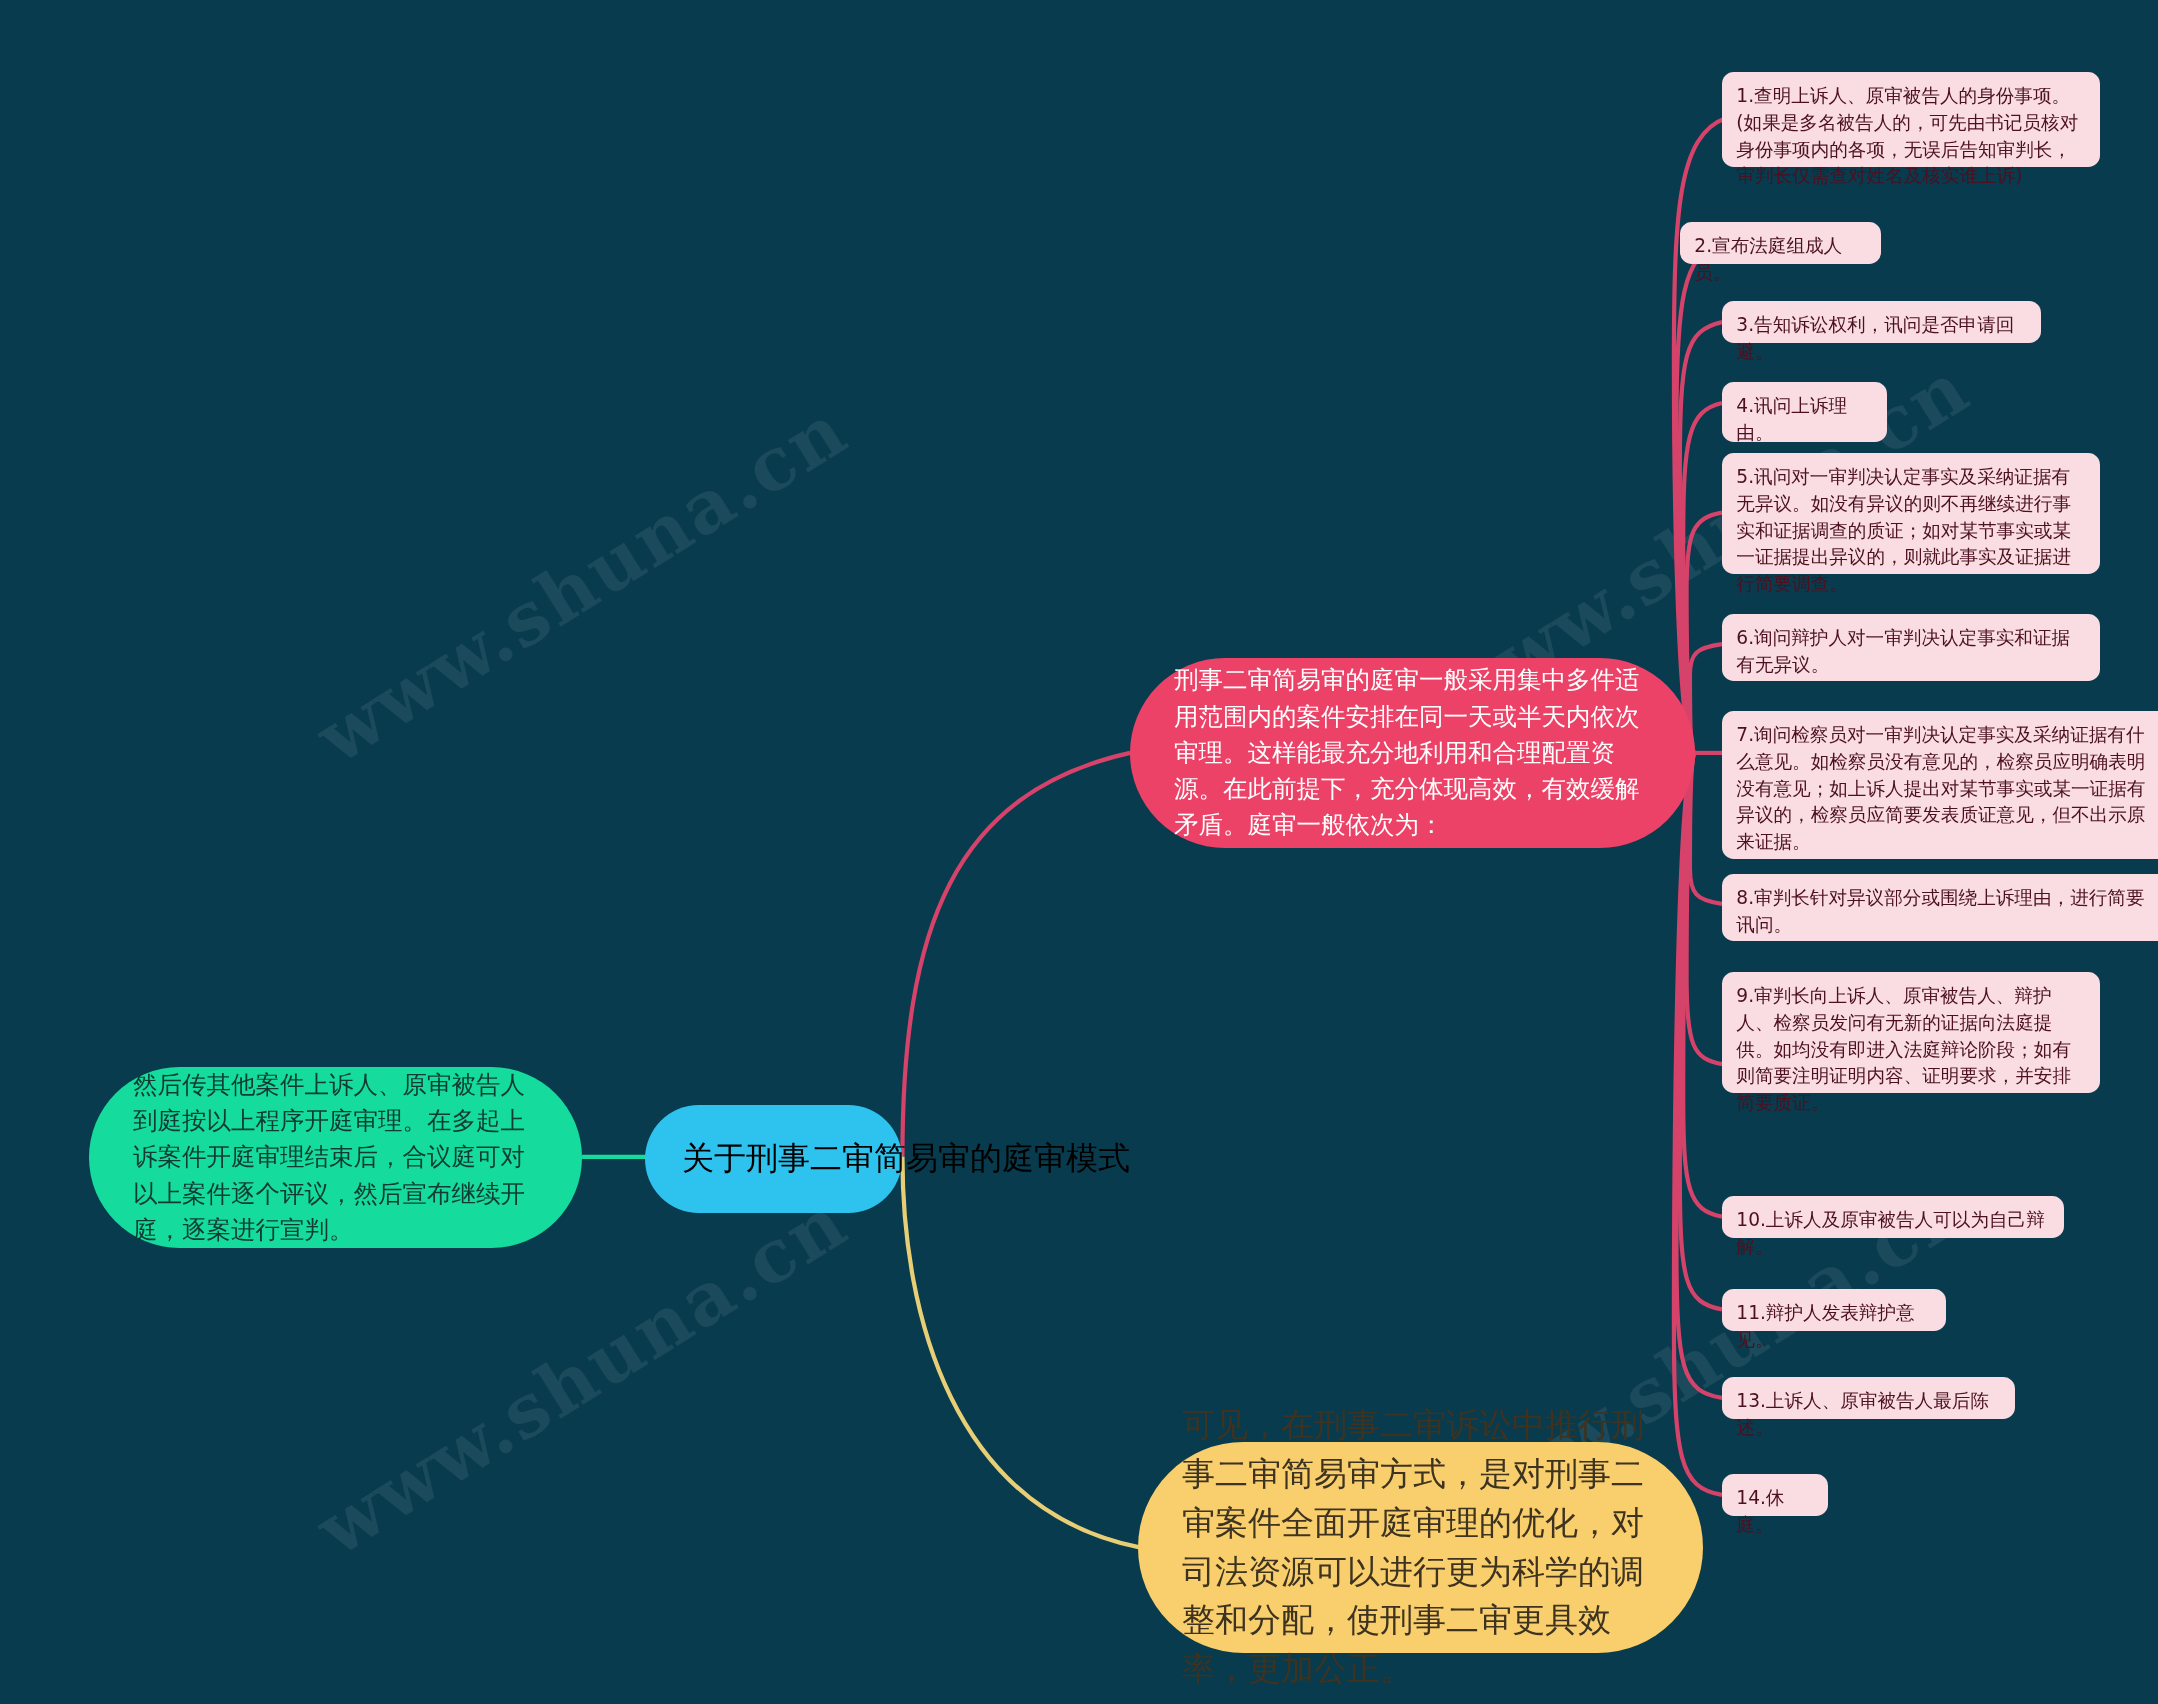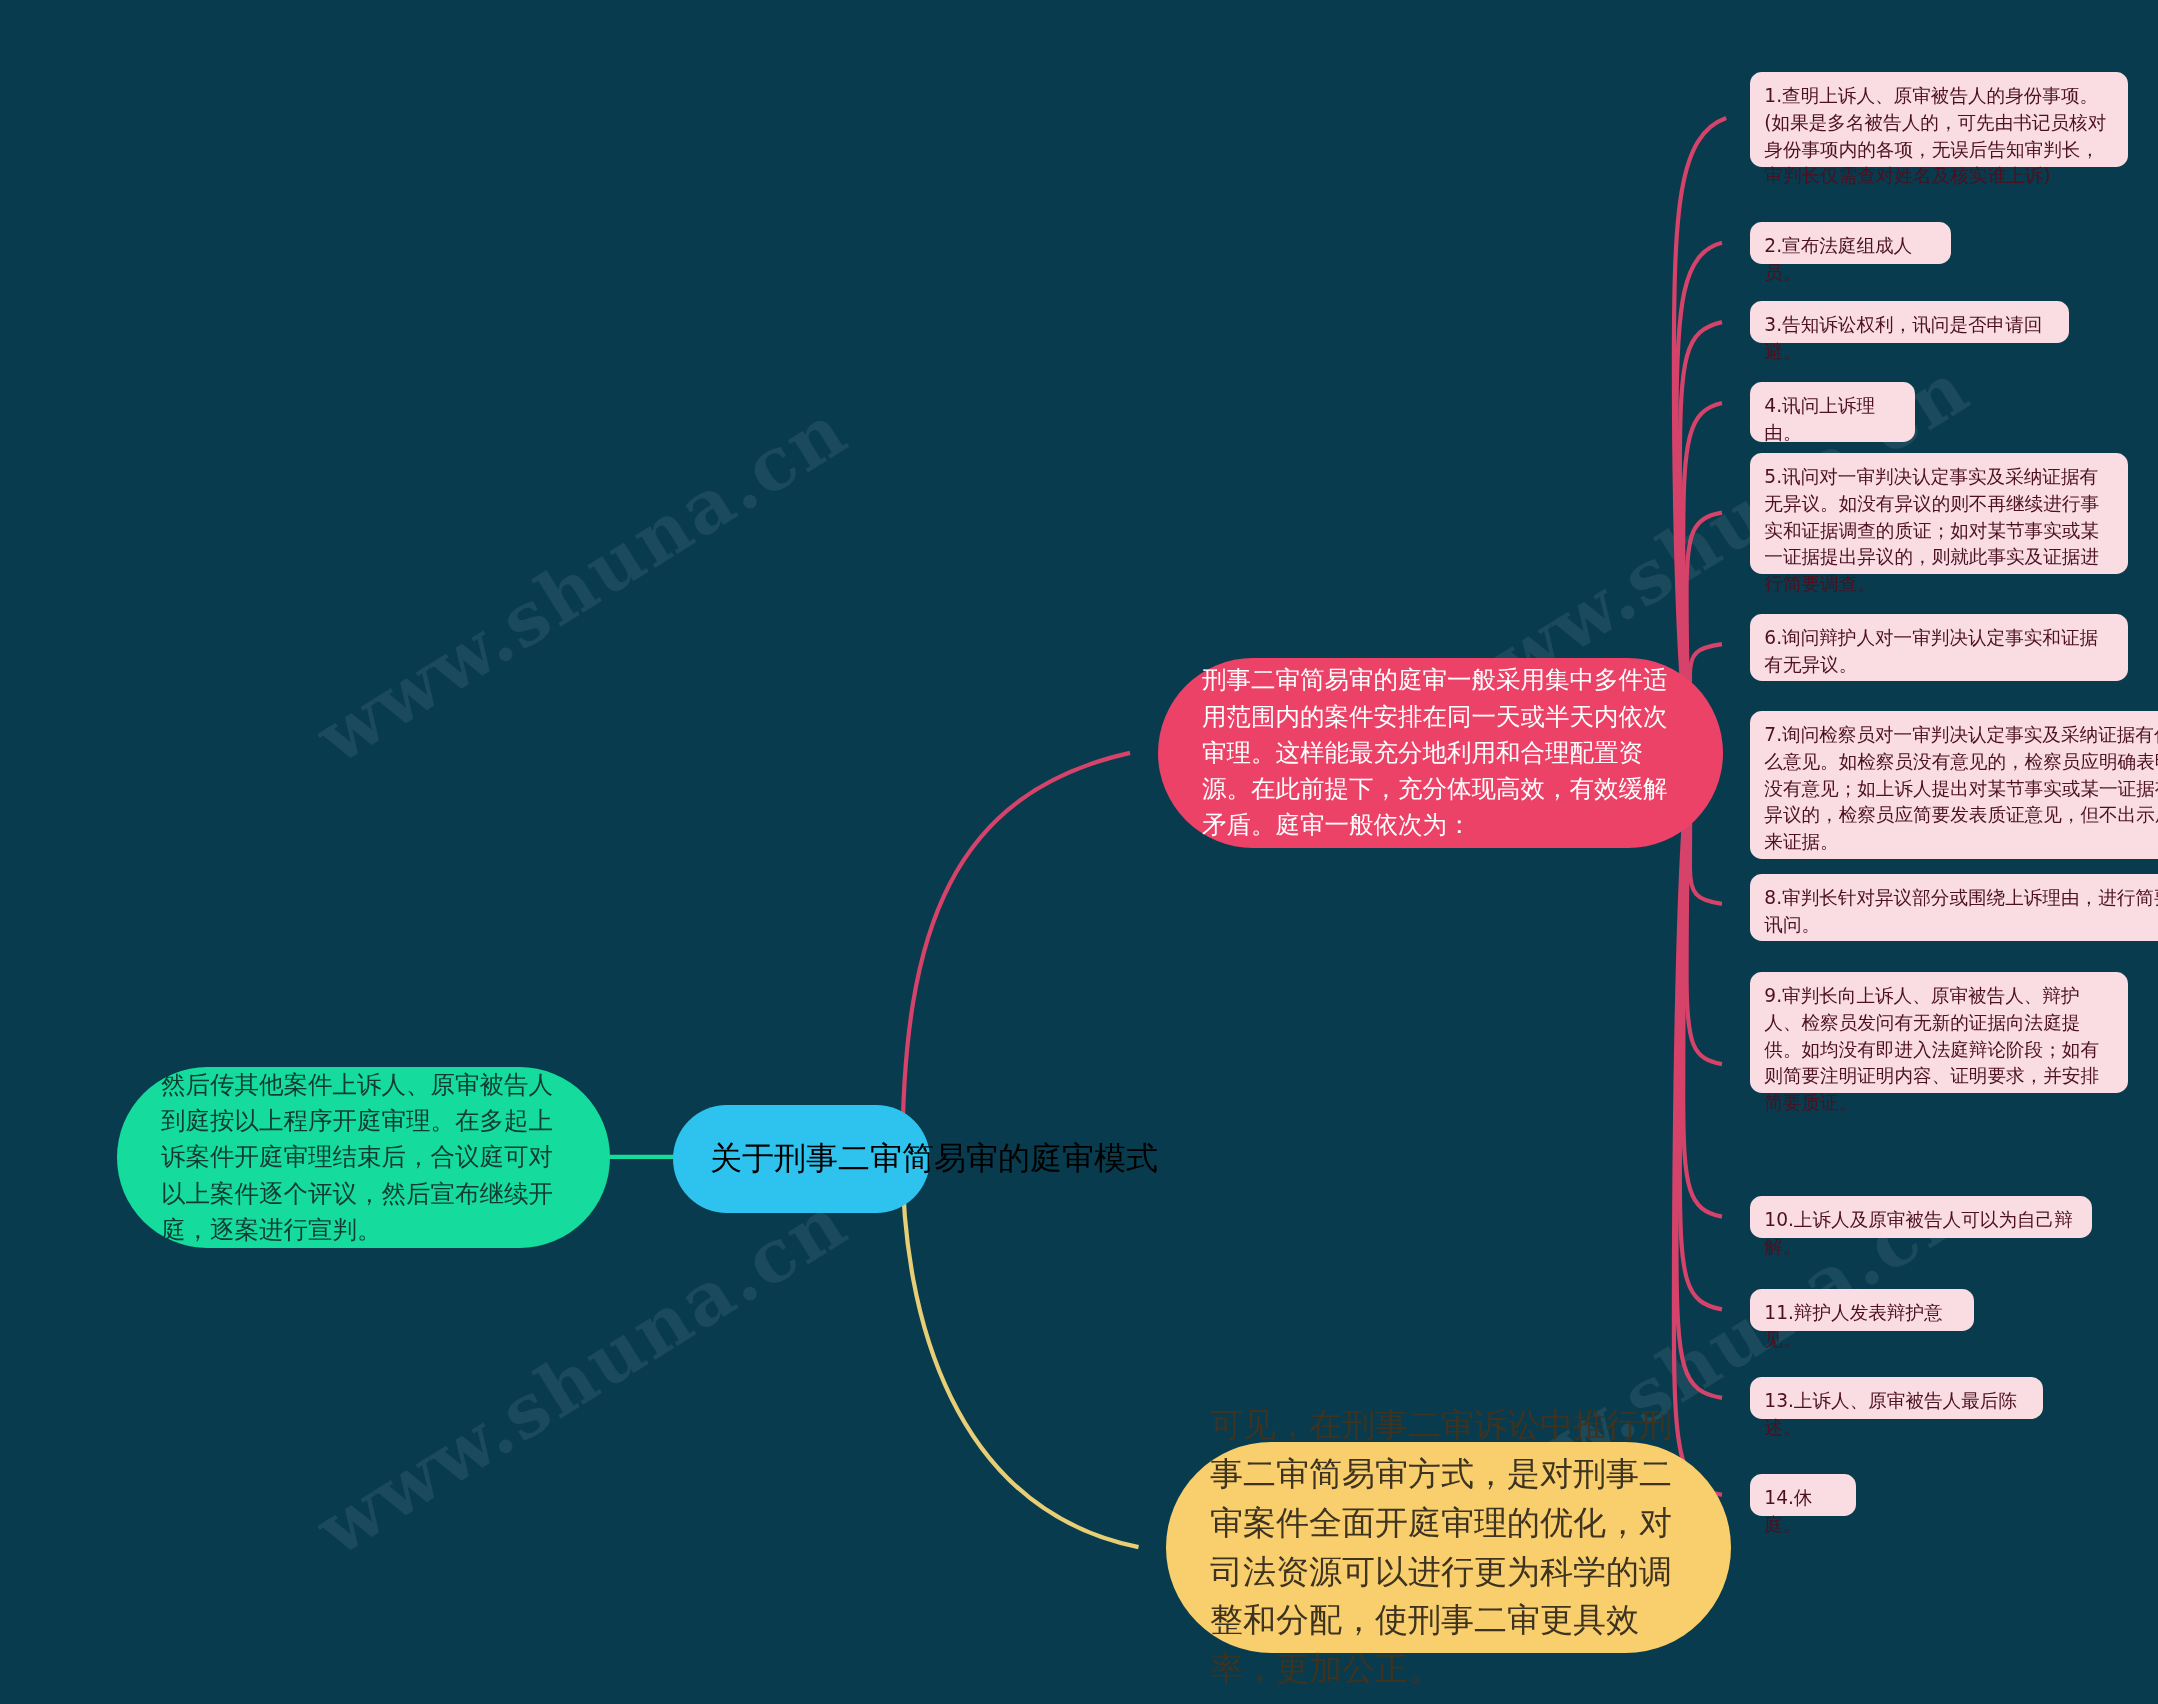--- a/index.html
+++ b/index.html
@@ -24,21 +24,20 @@
     pointer-events: none;
   }
   .node {
     position: absolute;
     box-sizing: border-box;
     display: flex;
     align-items: center;
     justify-content: flex-end;
     text-align: left;
     overflow: visible;
-    margin-left: 28px;
   }
   .node .txt {
     display: block;
     width: 100%;
     white-space: pre-wrap;
     word-break: break-all;
     line-height: 1.48;
   }
 
   
@@ -146,21 +145,21 @@
   </div>
 
   <div class="node main-yellow" style="left:1138px; top:1442px; width:565px; height:211px;">
     <span class="txt">可见，在刑事二审诉讼中推行刑事二审简易审方式，是对刑事二审案件全面开庭审理的优化，对司法资源可以进行更为科学的调整和分配，使刑事二审更具效率，更加公正。</span>
   </div>
 
   <div class="node leaf" style="left:1722px; top:72px; width:378px; height:95px;">
     <span class="txt">1.查明上诉人、原审被告人的身份事项。(如果是多名被告人的，可先由书记员核对身份事项内的各项，无误后告知审判长，审判长仅需查对姓名及核实谁上诉)</span>
   </div>
 
-  <div class="node leaf" style="left:1722px; top:222px; width:201px; height:42px;">
+  <div class="node leaf" style="left:1680px; top:222px; width:201px; height:42px;">
     <span class="txt">2.宣布法庭组成人员。</span>
   </div>
 
   <div class="node leaf" style="left:1722px; top:301px; width:319px; height:42px;">
     <span class="txt">3.告知诉讼权利，讯问是否申请回避。</span>
   </div>
 
   <div class="node leaf" style="left:1722px; top:382px; width:165px; height:60px;">
     <span class="txt">4.讯问上诉理由。</span>
   </div>

